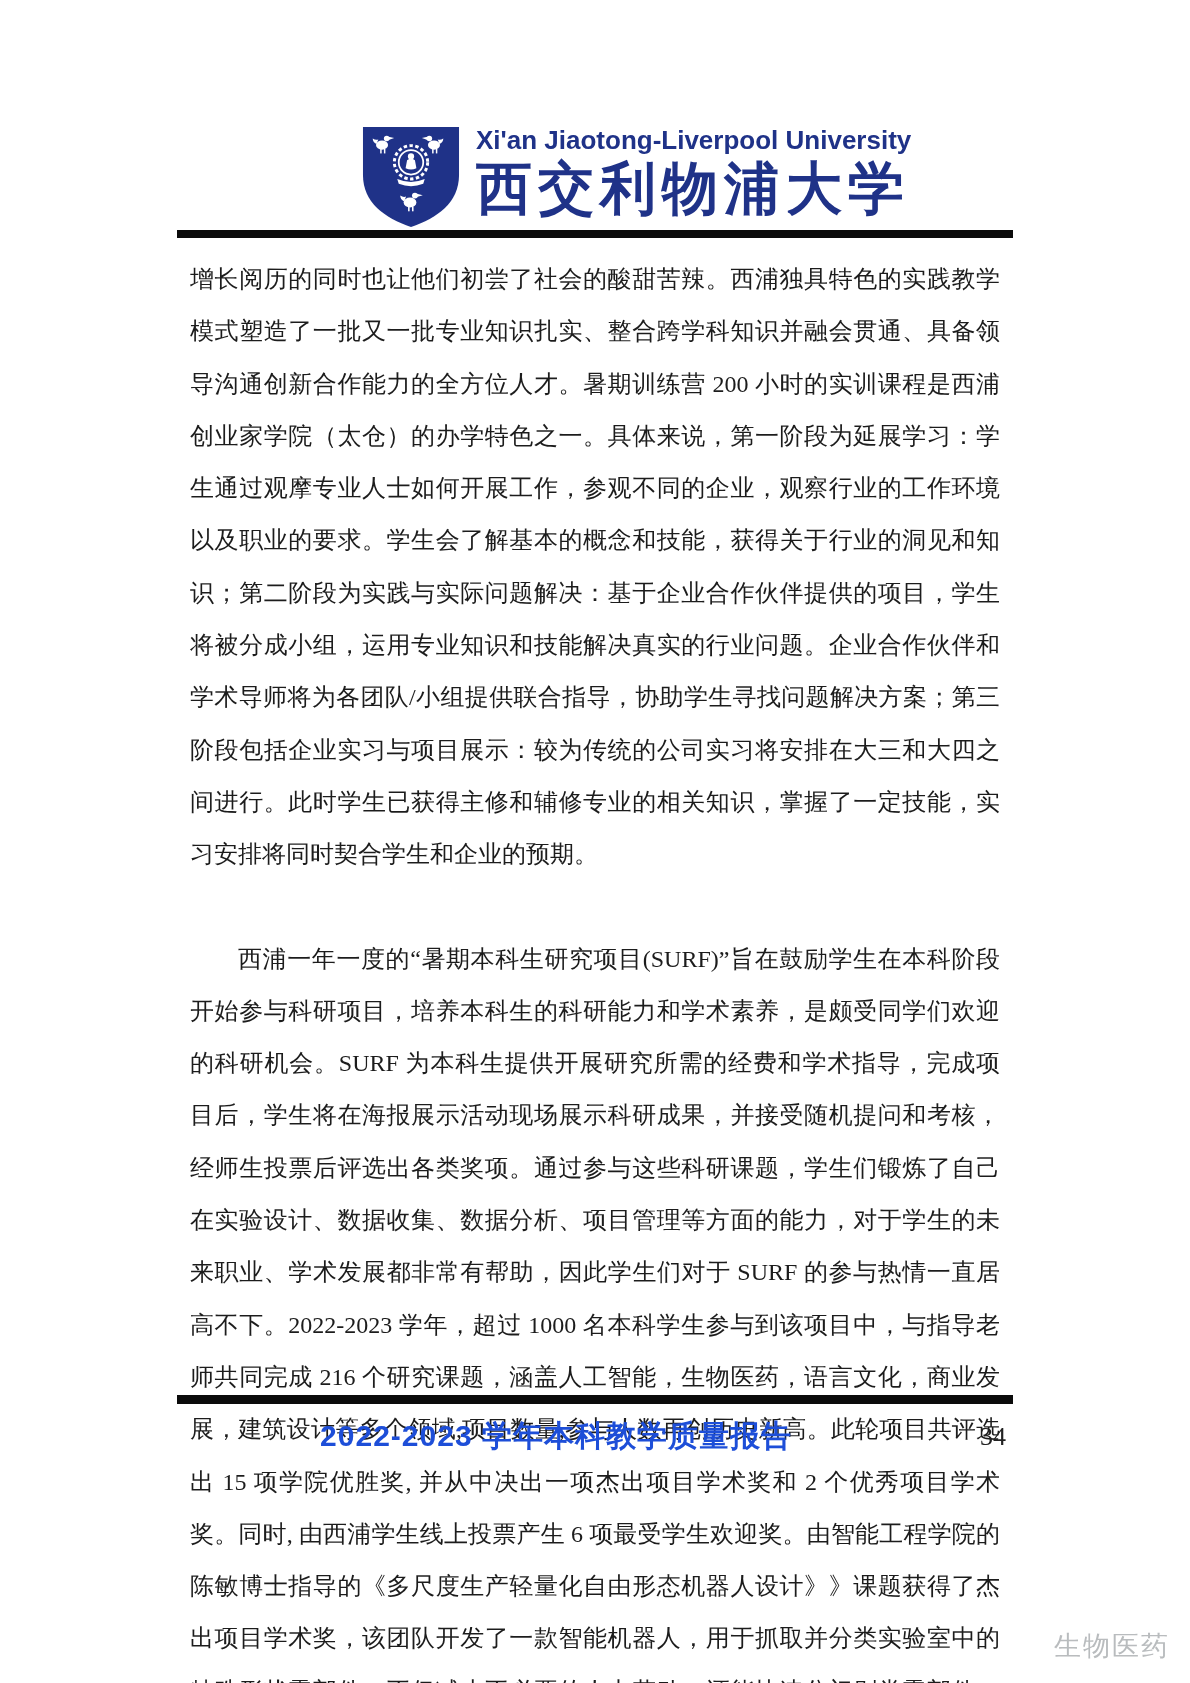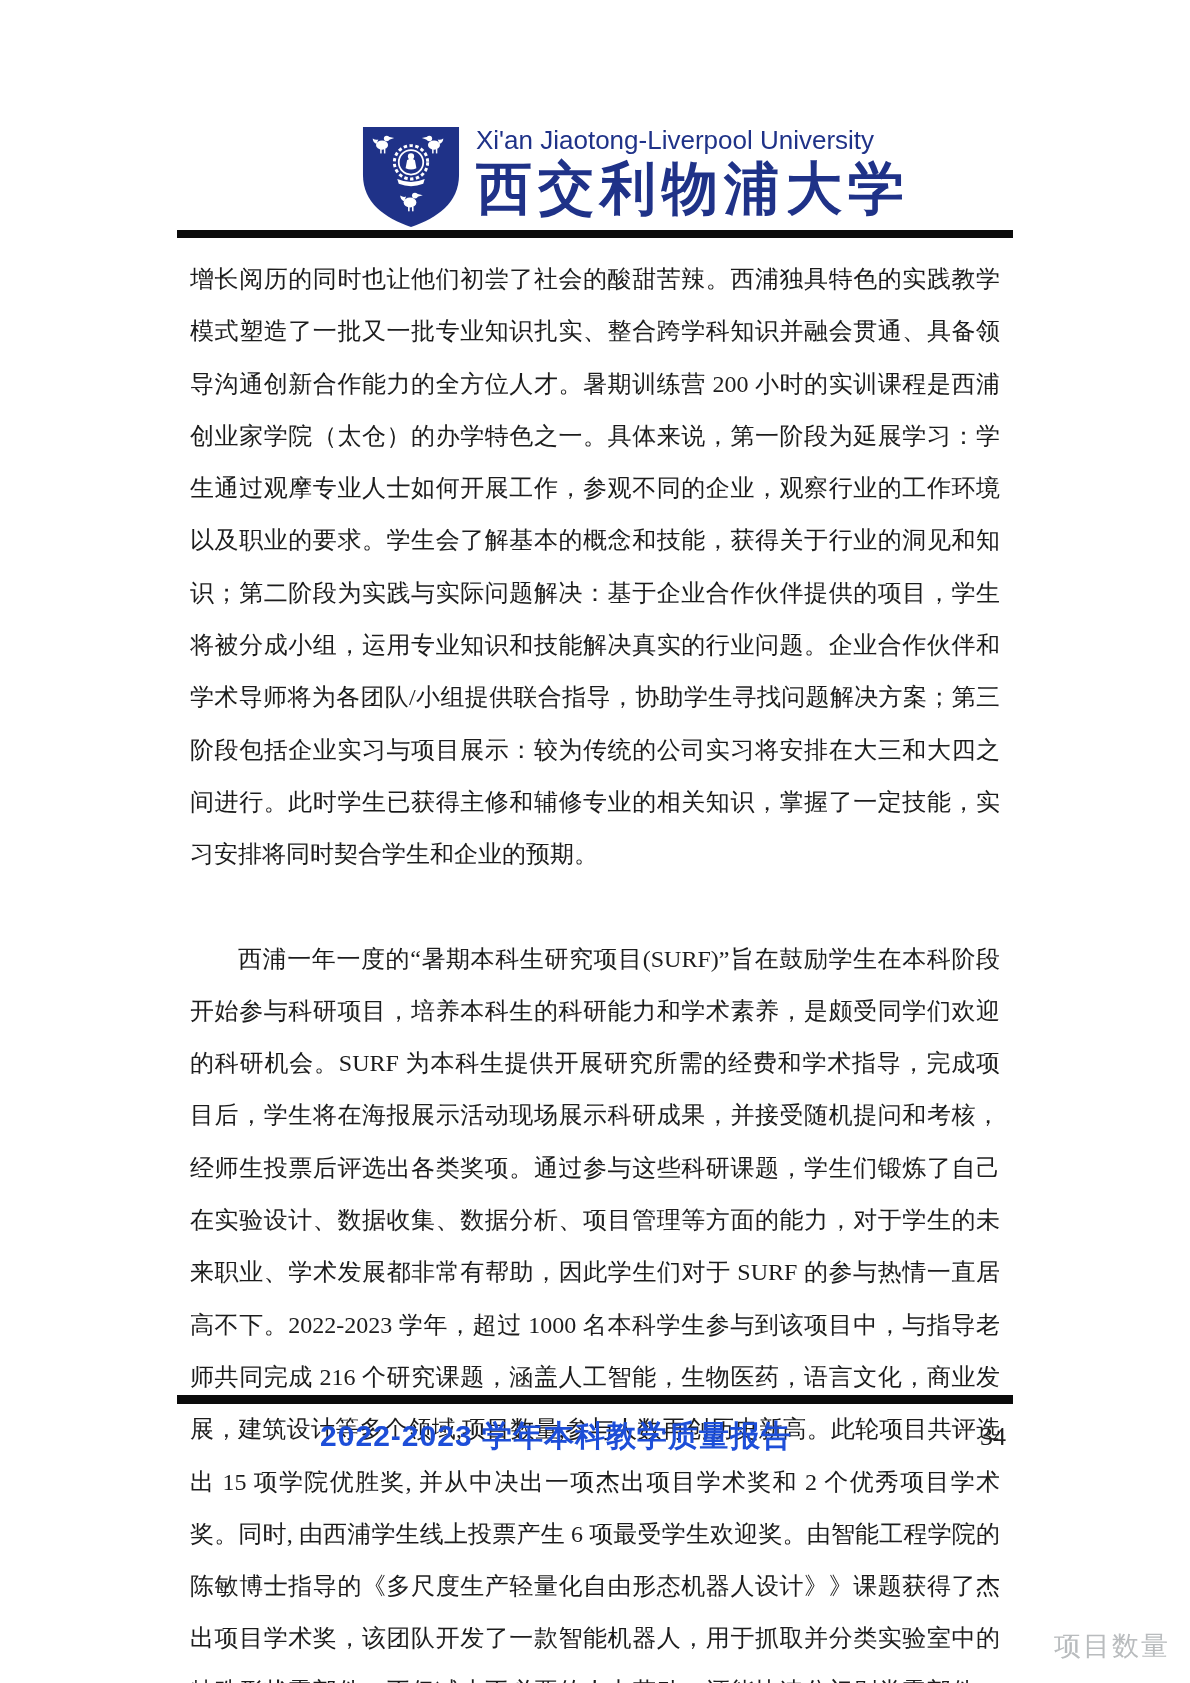--- a/index.html
+++ b/index.html
@@ -14,21 +14,21 @@
 
   
   .header{
     position:absolute;top:126px;left:362px;
     display:flex;flex-direction:row;align-items:flex-start;
   }
   .logo-shield{width:98px;height:102px;flex:0 0 auto;}
   .header-names{margin-left:16px;display:flex;flex-direction:column;}
   .uni-en{
     font-family:"Liberation Sans","DejaVu Sans",sans-serif;
-    font-weight:normal;font-size:26px;line-height:28px;
+    font-weight:bold;font-size:26px;line-height:28px;
     color:#1f3288;letter-spacing:0px;white-space:nowrap;
   }
   .uni-zh{
     font-family:"DejaVu Serif","Liberation Serif",serif;
     font-weight:900;font-size:56px;line-height:68px;
     color:#1f3288;letter-spacing:6px;white-space:nowrap;
     transform:scaleY(1.02);
   }
   .header-rule{
     position:absolute;top:230px;left:177px;width:836px;height:8px;
@@ -126,15 +126,15 @@
 
   <div class="body-text">
     <p>增长阅历的同时也让他们初尝了社会的酸甜苦辣。西浦独具特色的实践教学模式塑造了一批又一批专业知识扎实、整合跨学科知识并融会贯通、具备领导沟通创新合作能力的全方位人才。暑期训练营 200 小时的实训课程是西浦创业家学院（太仓）的办学特色之一。具体来说，第一阶段为延展学习：学生通过观摩专业人士如何开展工作，参观不同的企业，观察行业的工作环境以及职业的要求。学生会了解基本的概念和技能，获得关于行业的洞见和知识；第二阶段为实践与实际问题解决：基于企业合作伙伴提供的项目，学生将被分成小组，运用专业知识和技能解决真实的行业问题。企业合作伙伴和学术导师将为各团队/小组提供联合指导，协助学生寻找问题解决方案；第三阶段包括企业实习与项目展示：较为传统的公司实习将安排在大三和大四之间进行。此时学生已获得主修和辅修专业的相关知识，掌握了一定技能，实习安排将同时契合学生和企业的预期。</p>
     <p>西浦一年一度的“暑期本科生研究项目(SURF)”旨在鼓励学生在本科阶段开始参与科研项目，培养本科生的科研能力和学术素养，是颇受同学们欢迎的科研机会。SURF 为本科生提供开展研究所需的经费和学术指导，完成项目后，学生将在海报展示活动现场展示科研成果，并接受随机提问和考核，经师生投票后评选出各类奖项。通过参与这些科研课题，学生们锻炼了自己在实验设计、数据收集、数据分析、项目管理等方面的能力，对于学生的未来职业、学术发展都非常有帮助，因此学生们对于 SURF 的参与热情一直居高不下。2022-2023 学年，超过 1000 名本科学生参与到该项目中，与指导老师共同完成 216 个研究课题，涵盖人工智能，生物医药，语言文化，商业发展，建筑设计等多个领域,项目数量,参与人数再创历史新高。此轮项目共评选出 15 项学院优胜奖, 并从中决出一项杰出项目学术奖和 2 个优秀项目学术奖。同时, 由西浦学生线上投票产生 6 项最受学生欢迎奖。由智能工程学院的陈敏博士指导的《多尺度生产轻量化自由形态机器人设计》》课题获得了杰出项目学术奖，该团队开发了一款智能机器人，用于抓取并分类实验室中的特殊形状零部件，不仅减少不必要的人力劳动，还能快速分门别类零部件，改善实验室工作环境。</p>
   </div>
 
   <div class="footer-rule"></div>
   <div class="footer-title">2022-2023 学年本科教学质量报告</div>
   <div class="page-number">34</div>
 
-  <div class="watermark">项目数量</div>
+  <div class="watermark">生物医药</div>
 
 </div>
 
 </body></html>

